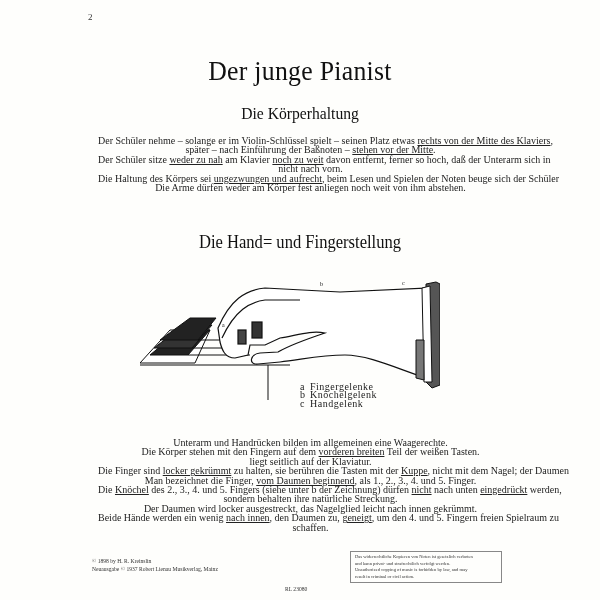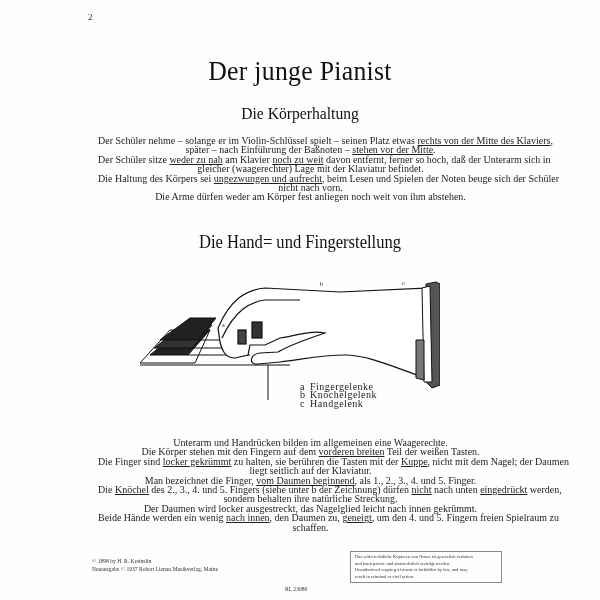--- a/index.html
+++ b/index.html
@@ -70,23 +70,22 @@
 <div class="page">
   <div class="page-number">2</div>
   <div class="title">Der junge Pianist</div>
 
   <div class="h2 body-posture">Die Körperhaltung</div>
 
   <div class="para p1" id="p1">
       <span class="line"><span>Der Schüler nehme – solange er im Violin-Schlüssel spielt – seinen Platz etwas </span><u>rechts von der Mitte des Klaviers</u><span>,</span></span>
       <span class="line"><span>später – nach Einführung der Baßnoten – </span><u>stehen vor der Mitte</u><span>.</span></span>
       <span class="line"><span>Der Schüler sitze </span><u>weder zu nah</u><span> am Klavier </span><u>noch zu weit</u><span> davon entfernt, ferner so hoch, daß der Unterarm sich in</span></span>
-      <span class="line"><span>gleicher (waagerechter) Lage mit der Klaviatur befindet.</span></span>
+      <span class="line"><span>nicht nach vorn.</span></span>
       <span class="line"><span>Die Haltung des Körpers sei </span><u>ungezwungen und aufrecht</u><span>, beim Lesen und Spielen der Noten beuge sich der Schüler</span></span>
-      <span class="line"><span>nicht nach vorn.</span></span>
       <span class="line"><span>Die Arme dürfen weder am Körper fest anliegen noch weit von ihm abstehen.</span></span>
     </div>
 
   <div class="h2 hand">Die Hand= und Fingerstellung</div>
 
   <svg class="figure" viewBox="0 0 300 130" xmlns="http://www.w3.org/2000/svg">
 
     <g stroke="#111" fill="none" stroke-width="1">
       <line x1="-10" y1="95" x2="150" y2="95"></line>
       <polygon points="0,93 30,60 70,60 55,93" fill="#fff"></polygon>
@@ -118,22 +117,22 @@
 
   <div class="legend">
     <span class="row"><span class="key">a</span><span>Fingergelenke</span></span>
     <span class="row"><span class="key">b</span><span>Knöchelgelenk</span></span>
     <span class="row"><span class="key">c</span><span>Handgelenk</span></span>
   </div>
 
   <div class="para p2" id="p2">
       <span class="line"><span>Unterarm und Handrücken bilden im allgemeinen eine Waagerechte.</span></span>
       <span class="line"><span>Die Körper stehen mit den Fingern auf dem </span><u>vorderen breiten</u><span> Teil der weißen Tasten.</span></span>
+      <span class="line"><span>liegt seitlich auf der Klaviatur.</span></span>
       <span class="line"><span>Die Finger sind </span><u>locker gekrümmt</u><span> zu halten, sie berühren die Tasten mit der </span><u>Kuppe</u><span>, nicht mit dem Nagel; der Daumen</span></span>
-      <span class="line"><span>liegt seitlich auf der Klaviatur.</span></span>
       <span class="line"><span>Man bezeichnet die Finger, </span><u>vom Daumen beginnend</u><span>, als 1., 2., 3., 4. und 5. Finger.</span></span>
       <span class="line"><span>Die </span><u>Knöchel</u><span> des 2., 3., 4. und 5. Fingers (siehe unter b der Zeichnung) dürfen </span><u>nicht</u><span> nach unten </span><u>eingedrückt</u><span> werden,</span></span>
       <span class="line"><span>sondern behalten ihre natürliche Streckung.</span></span>
       <span class="line"><span>Der Daumen wird locker ausgestreckt, das Nagelglied leicht nach innen gekrümmt.</span></span>
       <span class="line"><span>Beide Hände werden ein wenig </span><u>nach innen</u><span>, den Daumen zu, </span><u>geneigt</u><span>, um den 4. und 5. Fingern freien Spielraum zu</span></span>
       <span class="line"><span>schaffen.</span></span>
     </div>
 
   <div class="copyright">
     <span>© 1898 by H. R. Kreinslin</span>

